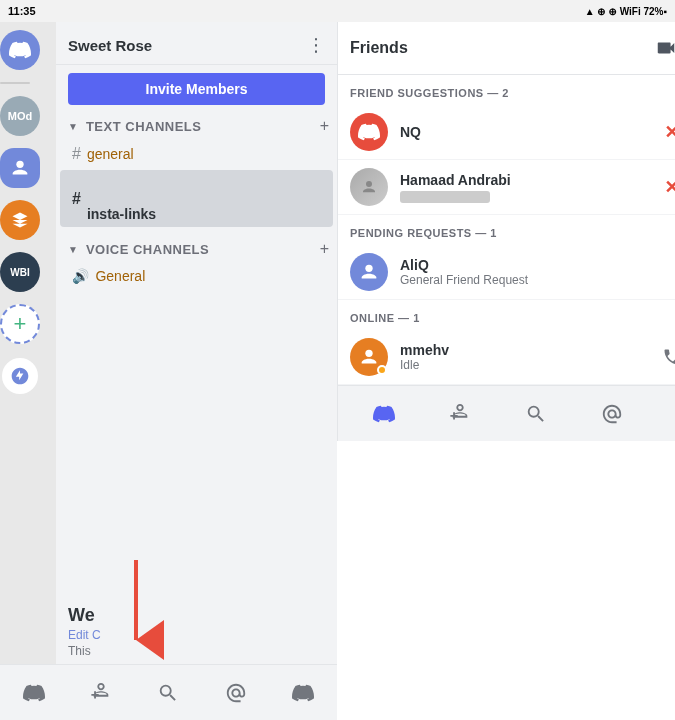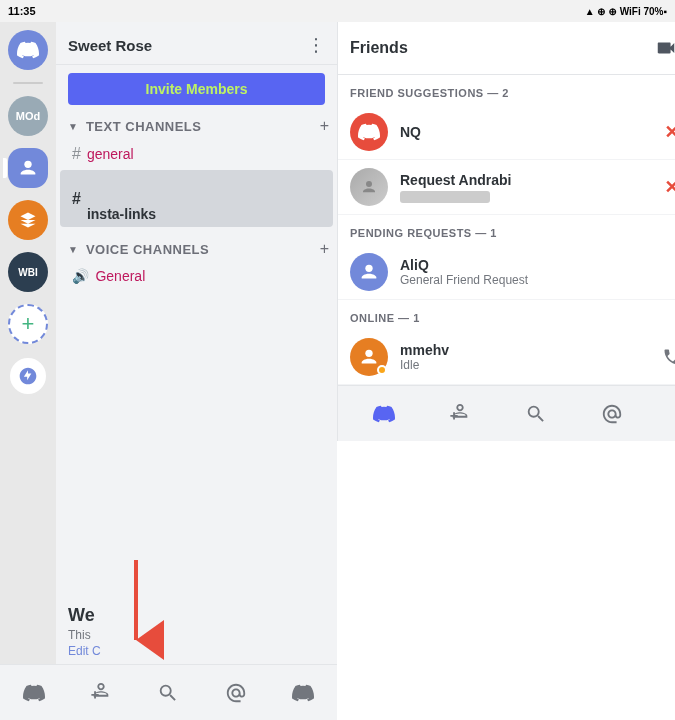--- a/index.html
+++ b/index.html
@@ -33,21 +33,20 @@
       flex: 1;
       overflow: hidden;
     }
 
     
     .server-sidebar {
       width: 56px;
       background: #e8e8e8;
       display: flex;
       flex-direction: column;
-      align-items: center;
       padding: 8px 0;
       gap: 12px;
       overflow-y: auto;
     }
 
     .server-icon {
       width: 40px;
       height: 40px;
       border-radius: 50%;
       display: flex;
@@ -121,21 +120,21 @@
 
     .channel-list-header .server-name {
       font-size: 15px;
       font-weight: 700;
       color: #2e3338;
     }
 
     .invite-btn {
       margin: 8px 12px;
       background: #5865f2;
-      color: #bef264;
+      color: #ffffff;
       border: none;
       border-radius: 4px;
       padding: 8px 12px;
       font-size: 14px;
       font-weight: 600;
       cursor: pointer;
       text-align: center;
     }
 
     .category-header {
@@ -175,21 +174,21 @@
     }
 
     .channel-prefix {
       color: #8e9297;
       font-size: 16px;
       font-weight: 400;
     }
 
     .channel-name {
       font-size: 14px;
-      color: #be185d;
+      color: #a16207;
     }
 
     .channel-item.active .channel-name {
       color: #2e3338;
       font-weight: 600;
       margin-top: 31px;
     }
 
     .category-chevron {
       font-size: 10px;
@@ -395,21 +394,21 @@
     }
   </style>
 </head>
 <body>
 
 <div class="status-bar">
   <div class="status-bar-left">
     <span>11:35</span>
   </div>
   <div class="status-bar-right">
-    <span>▲ ⊕ ⊕ WiFi 70%▪</span>
+    <span>▲ ⊕ ⊕ WiFi 72%▪</span>
   </div>
 </div>
 
 <div class="main-content">
 
   <div class="left-panel-wrapper">
 
     <div class="server-sidebar">
 
       <div class="server-icon discord-home">
@@ -490,22 +489,22 @@
       </div>
 
       <div class="channel-item">
         <span class="channel-prefix" style="font-size: 14px;">🔊</span>
         <span class="channel-name">General</span>
       </div>
 
       <div style="flex: 1; position: relative; overflow: hidden;">
         <div style="position: absolute; bottom: 50px; left: 0; right: 0; padding: 12px;">
           <div style="font-size: 18px; font-weight: 700; color: #2e3338;">We</div>
+          <div style="font-size: 12px; color: #7289da; margin-top: 2px;">Edit C</div>
           <div style="font-size: 12px; color: #72767d; margin-top: 2px;">This</div>
-          <div style="font-size: 12px; color: #7289da; margin-top: 2px;">Edit C</div>
         </div>
 
         <div style="position: absolute; bottom: 8px; right: 8px; width: 36px; height: 36px; background: #7289da; border-radius: 50%; display: flex; align-items: center; justify-content: center; cursor: pointer;">
           <svg width="20" height="20" viewBox="0 0 24 24" fill="white">
               <path d="M20.317 4.492c-1.53-.69-3.17-1.2-4.885-1.49a.075.075 0 0 0-.079.036c-.21.369-.444.85-.608 1.23a18.566 18.566 0 0 0-5.487 0 12.36 12.36 0 0 0-.617-1.23A.077.077 0 0 0 8.562 3c-1.714.29-3.354.8-4.885 1.491a.07.07 0 0 0-.032.027C.533 9.093-.32 13.555.099 17.961a.08.08 0 0 0 .031.055 20.03 20.03 0 0 0 5.993 2.98.078.078 0 0 0 .084-.026c.462-.62.874-1.275 1.226-1.963.021-.04.001-.088-.041-.104a13.201 13.201 0 0 1-1.872-.878.075.075 0 0 1-.008-.125c.126-.093.252-.19.372-.287a.075.075 0 0 1 .078-.01c3.927 1.764 8.18 1.764 12.061 0a.075.075 0 0 1 .079.009c.12.098.245.195.372.288a.075.075 0 0 1-.006.125c-.598.344-1.22.635-1.873.877a.075.075 0 0 0-.041.105c.36.687.772 1.341 1.225 1.962a.077.077 0 0 0 .084.028 19.963 19.963 0 0 0 6.002-2.981.076.076 0 0 0 .032-.054c.5-5.094-.838-9.52-3.549-13.442a.06.06 0 0 0-.031-.028z"></path>
             </svg>
         </div>
 
         <svg class="red-arrow-svg" width="80" height="120" style="position:absolute; bottom:50px; left:50px;">
           <defs>
@@ -604,21 +603,21 @@
         </div>
 
         <div class="friend-item">
           <div class="hamaad-avatar-img">
             <svg width="18" height="18" viewBox="0 0 24 24" fill="#888">
                 <circle cx="12" cy="8" r="4"></circle>
                 <path d="M12 14c-5 0-8 2.5-8 4v1h16v-1c0-1.5-3-4-8-4z"></path>
               </svg>
           </div>
           <div class="friend-info">
-            <div class="friend-name">Request Andrabi</div>
+            <div class="friend-name">Hamaad Andrabi</div>
             <div class="blur-bar"></div>
           </div>
           <div class="friend-actions">
             <div class="friend-action-btn" style="color: #e74c3c; font-size: 18px; font-weight: 700;">✕</div>
             <div class="friend-action-btn">
               <svg width="20" height="20" viewBox="0 0 24 24" fill="#72767d">
                   <path d="M15 12c2.21 0 4-1.79 4-4s-1.79-4-4-4-4 1.79-4 4 1.79 4 4 4zm-9-2V7H4v3H1v2h3v3h2v-3h3v-2H6zm9 4c-2.67 0-8 1.34-8 4v2h16v-2c0-2.66-5.33-4-8-4z"></path>
                 </svg>
             </div>
           </div>

